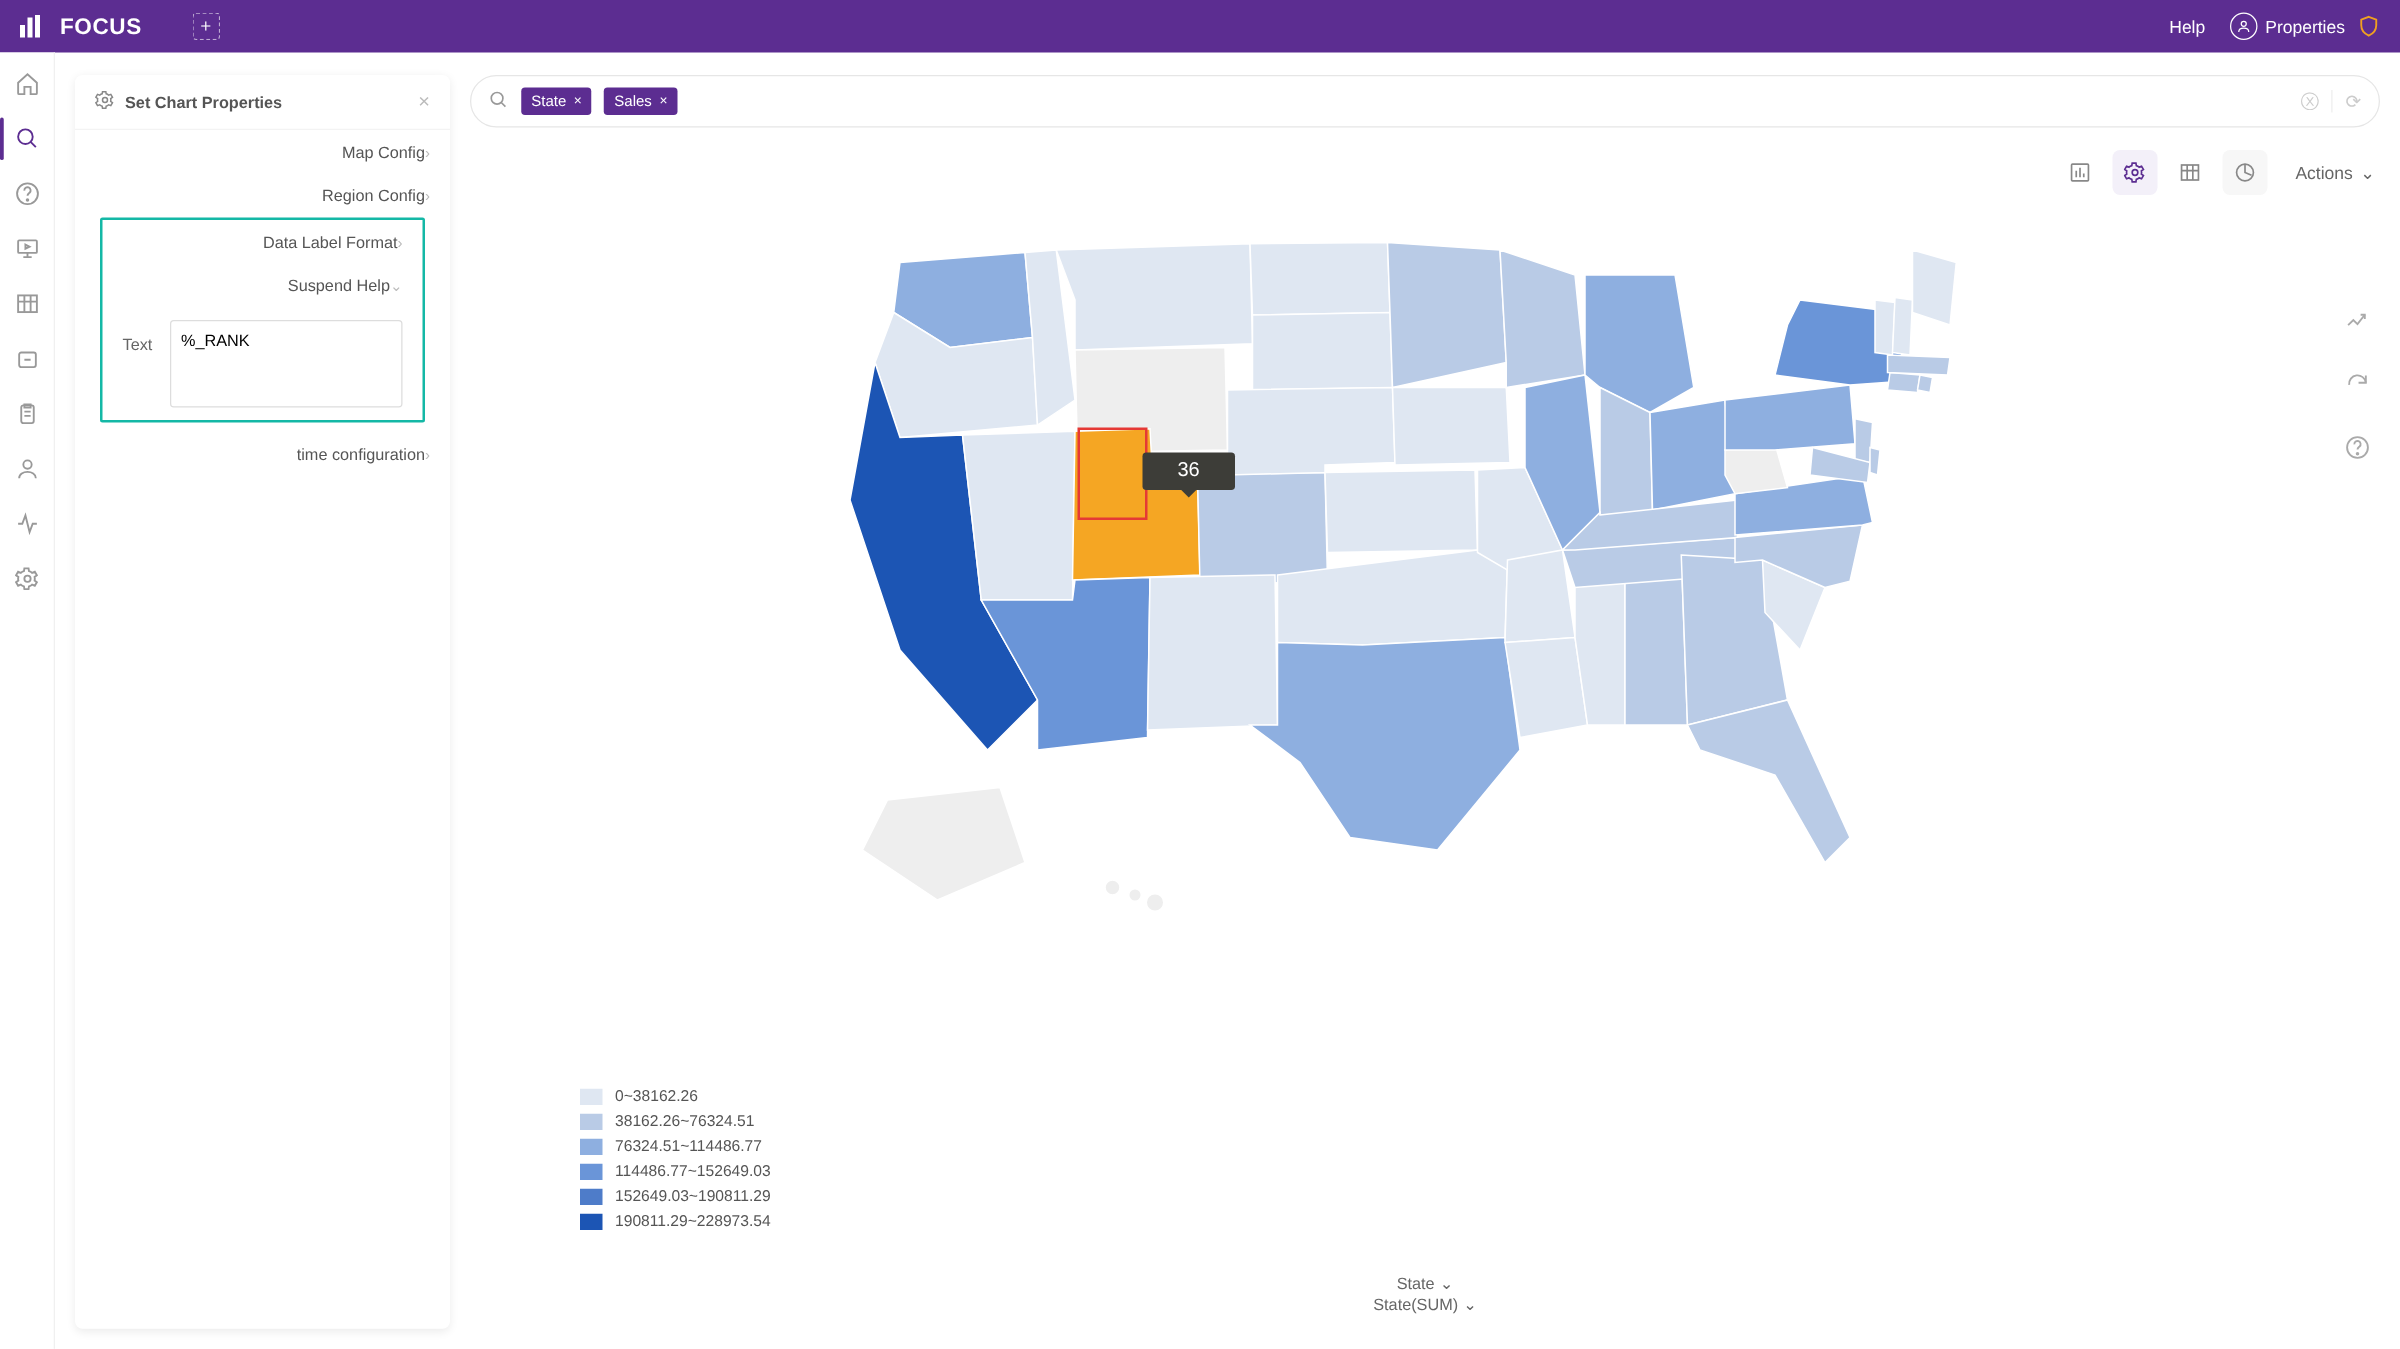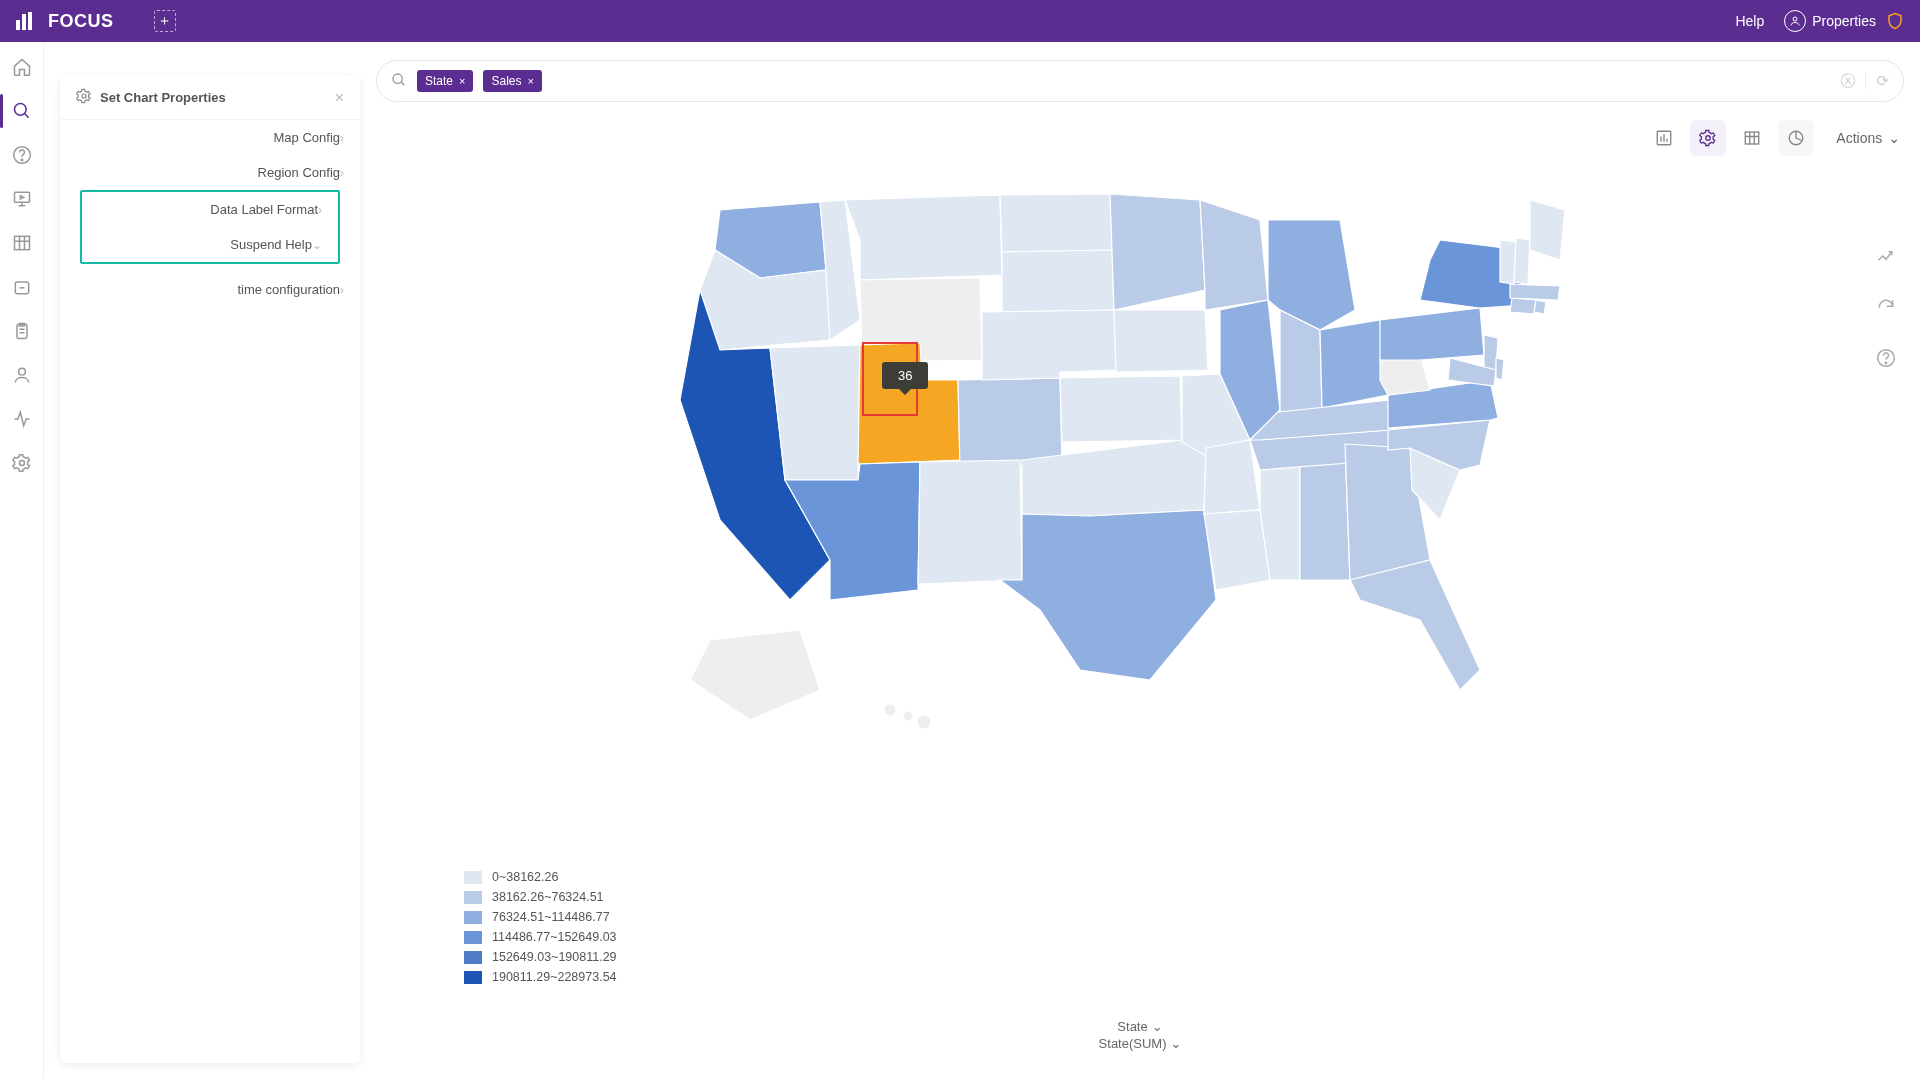--- a/index.html
+++ b/index.html
@@ -19,21 +19,21 @@
   .shield { width:18px;height:18px;color:#f0a020;margin-left:4px; }
   
   
   .rail { position:absolute; left:0; top:42px; bottom:0; width:44px; background:#fff; border-right:1px solid #f0f0f0; display:flex; flex-direction:column; align-items:center; padding-top:14px; gap:22px; }
   .rail-item { width:22px;height:22px;display:flex;align-items:center;justify-content:center;color:#999;cursor:pointer; }
   .rail-item.active { color:#5c2d91; }
   .rail-item.active-indicator { position:relative; }
   .rail-item.active-indicator::before { content:''; position:absolute; left:-11px; top:-6px; width:3px; height:34px; background:#5c2d91; border-radius:2px; }
   
   
-  .side-panel { position:absolute; left:60px; top:76px; width:300px; bottom:16px; background:#fff; border-radius:6px; box-shadow:0 2px 8px rgba(0,0,0,0.08); display:flex; flex-direction:column; font-size:13px; color:#555; }
+  .side-panel { position:absolute; left:60px; top:60px; width:300px; bottom:16px; background:#fff; border-radius:6px; box-shadow:0 2px 8px rgba(0,0,0,0.08); display:flex; flex-direction:column; font-size:13px; color:#555; }
   .panel-head { display:flex; align-items:center; padding:12px 16px; border-bottom:1px solid #f3f3f3; }
   .panel-head .gear { color:#888; margin-right:8px; }
   .panel-head .title { font-weight:600; flex:1; }
   .panel-head .close { color:#bbb; cursor:pointer; font-size:16px; }
   .panel-row { display:flex; align-items:center; justify-content:flex-end; padding:10px 16px; cursor:pointer; }
   .panel-row .chev { color:#bbb; font-size:12px; }
   .highlight-box { border:2px solid #14b8a6; margin:0 20px; border-radius:2px; }
   .text-row { display:flex; align-items:flex-start; padding:10px 16px; gap:14px; }
   .text-row label { padding-top:12px; color:#666; }
   .text-row textarea { flex:1; height:70px; border:1px solid #ddd; border-radius:3px; padding:8px; font-family:inherit; font-size:13px; resize:none; }
@@ -67,21 +67,21 @@
   .s2 { fill:#b9cbe6; }
   .s3 { fill:#8eafe0; }
   .s4 { fill:#6a95d8; }
   .s6 { fill:#1c55b4; } 
   .nd { fill:#eeeeee; } 
   .hl { fill:#f5a623; } 
   
   
   .hover-redbox { position:absolute; border:2px solid #e53935; }
   
-  .map-tooltip { position:absolute; background:#3d3d38; color:#fff; font-size:13px; padding:6px 16px; border-radius:3px; }
+  .map-tooltip { position:absolute; background:#3d3d38; color:#fff; font-size:16px; padding:6px 28px; border-radius:3px;margin-left:32px; }
   .map-tooltip::after { content:''; position:absolute; left:50%; bottom:-6px; transform:translateX(-50%); border:6px solid transparent; border-top-color:#3d3d38; border-bottom:none; }
   
   
   .legend { position:absolute; left:464px; top:870px; font-size:12.5px; color:#555; }
   .legend-row { display:flex; align-items:center; gap:10px; margin-bottom:6px; }
   .legend-swatch { width:18px; height:13px; }
   
   
   .axis-labels { position:absolute; left:50%; transform:translateX(-50%); bottom:12px; text-align:center; font-size:13px; color:#666; }
   .axis-labels .ax { display:flex; align-items:center; justify-content:center; gap:4px; margin-top:2px; }
@@ -201,20 +201,24 @@
     <span class="chev">›</span>
   </div>
   <div class="highlight-box">
     <div class="panel-row">
       <span>Data Label Format</span>
       <span class="chev">›</span>
     </div>
     <div class="panel-row">
       <span>Suspend Help</span>
       <span class="chev">⌄</span>
+    </div>
+    <div class="text-row">
+      <label>Text</label>
+      <textarea style="">%_RANK</textarea>
     </div>
   </div>
   <div class="panel-row" style="margin-top:8px;">
     <span>time configuration</span>
     <span class="chev">›</span>
   </div>
 </div>
 
 <div class="main">
 

